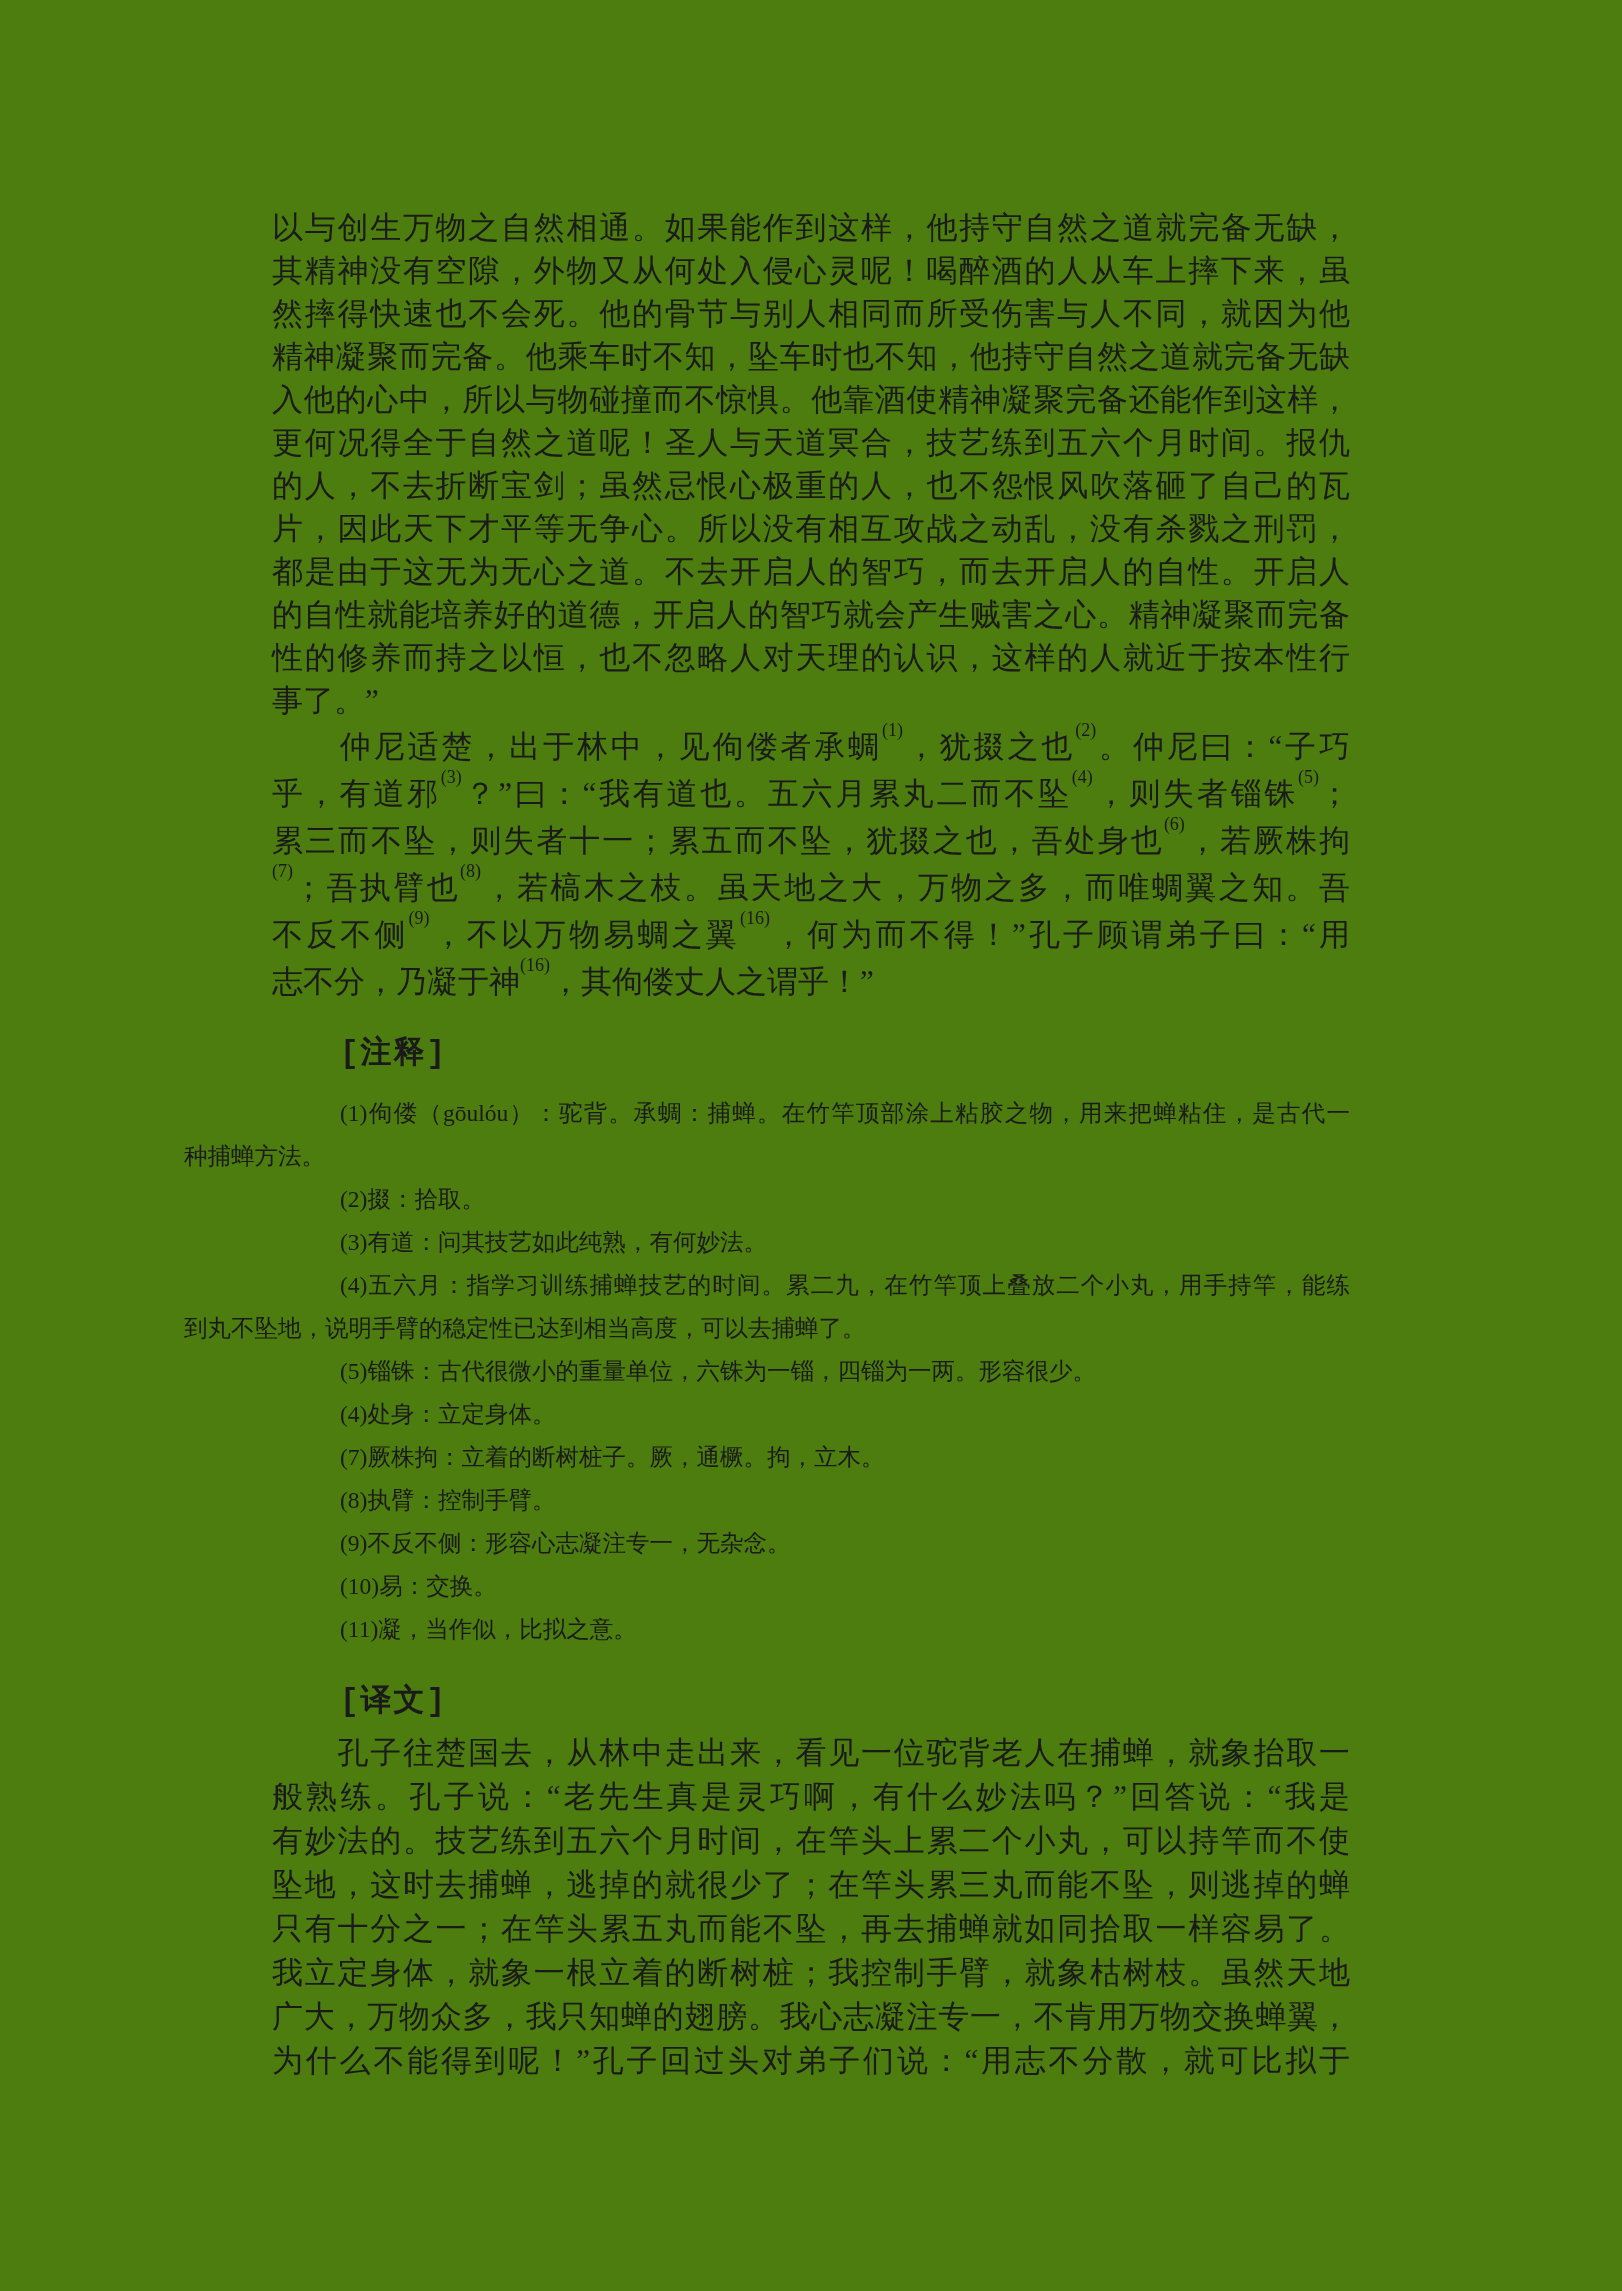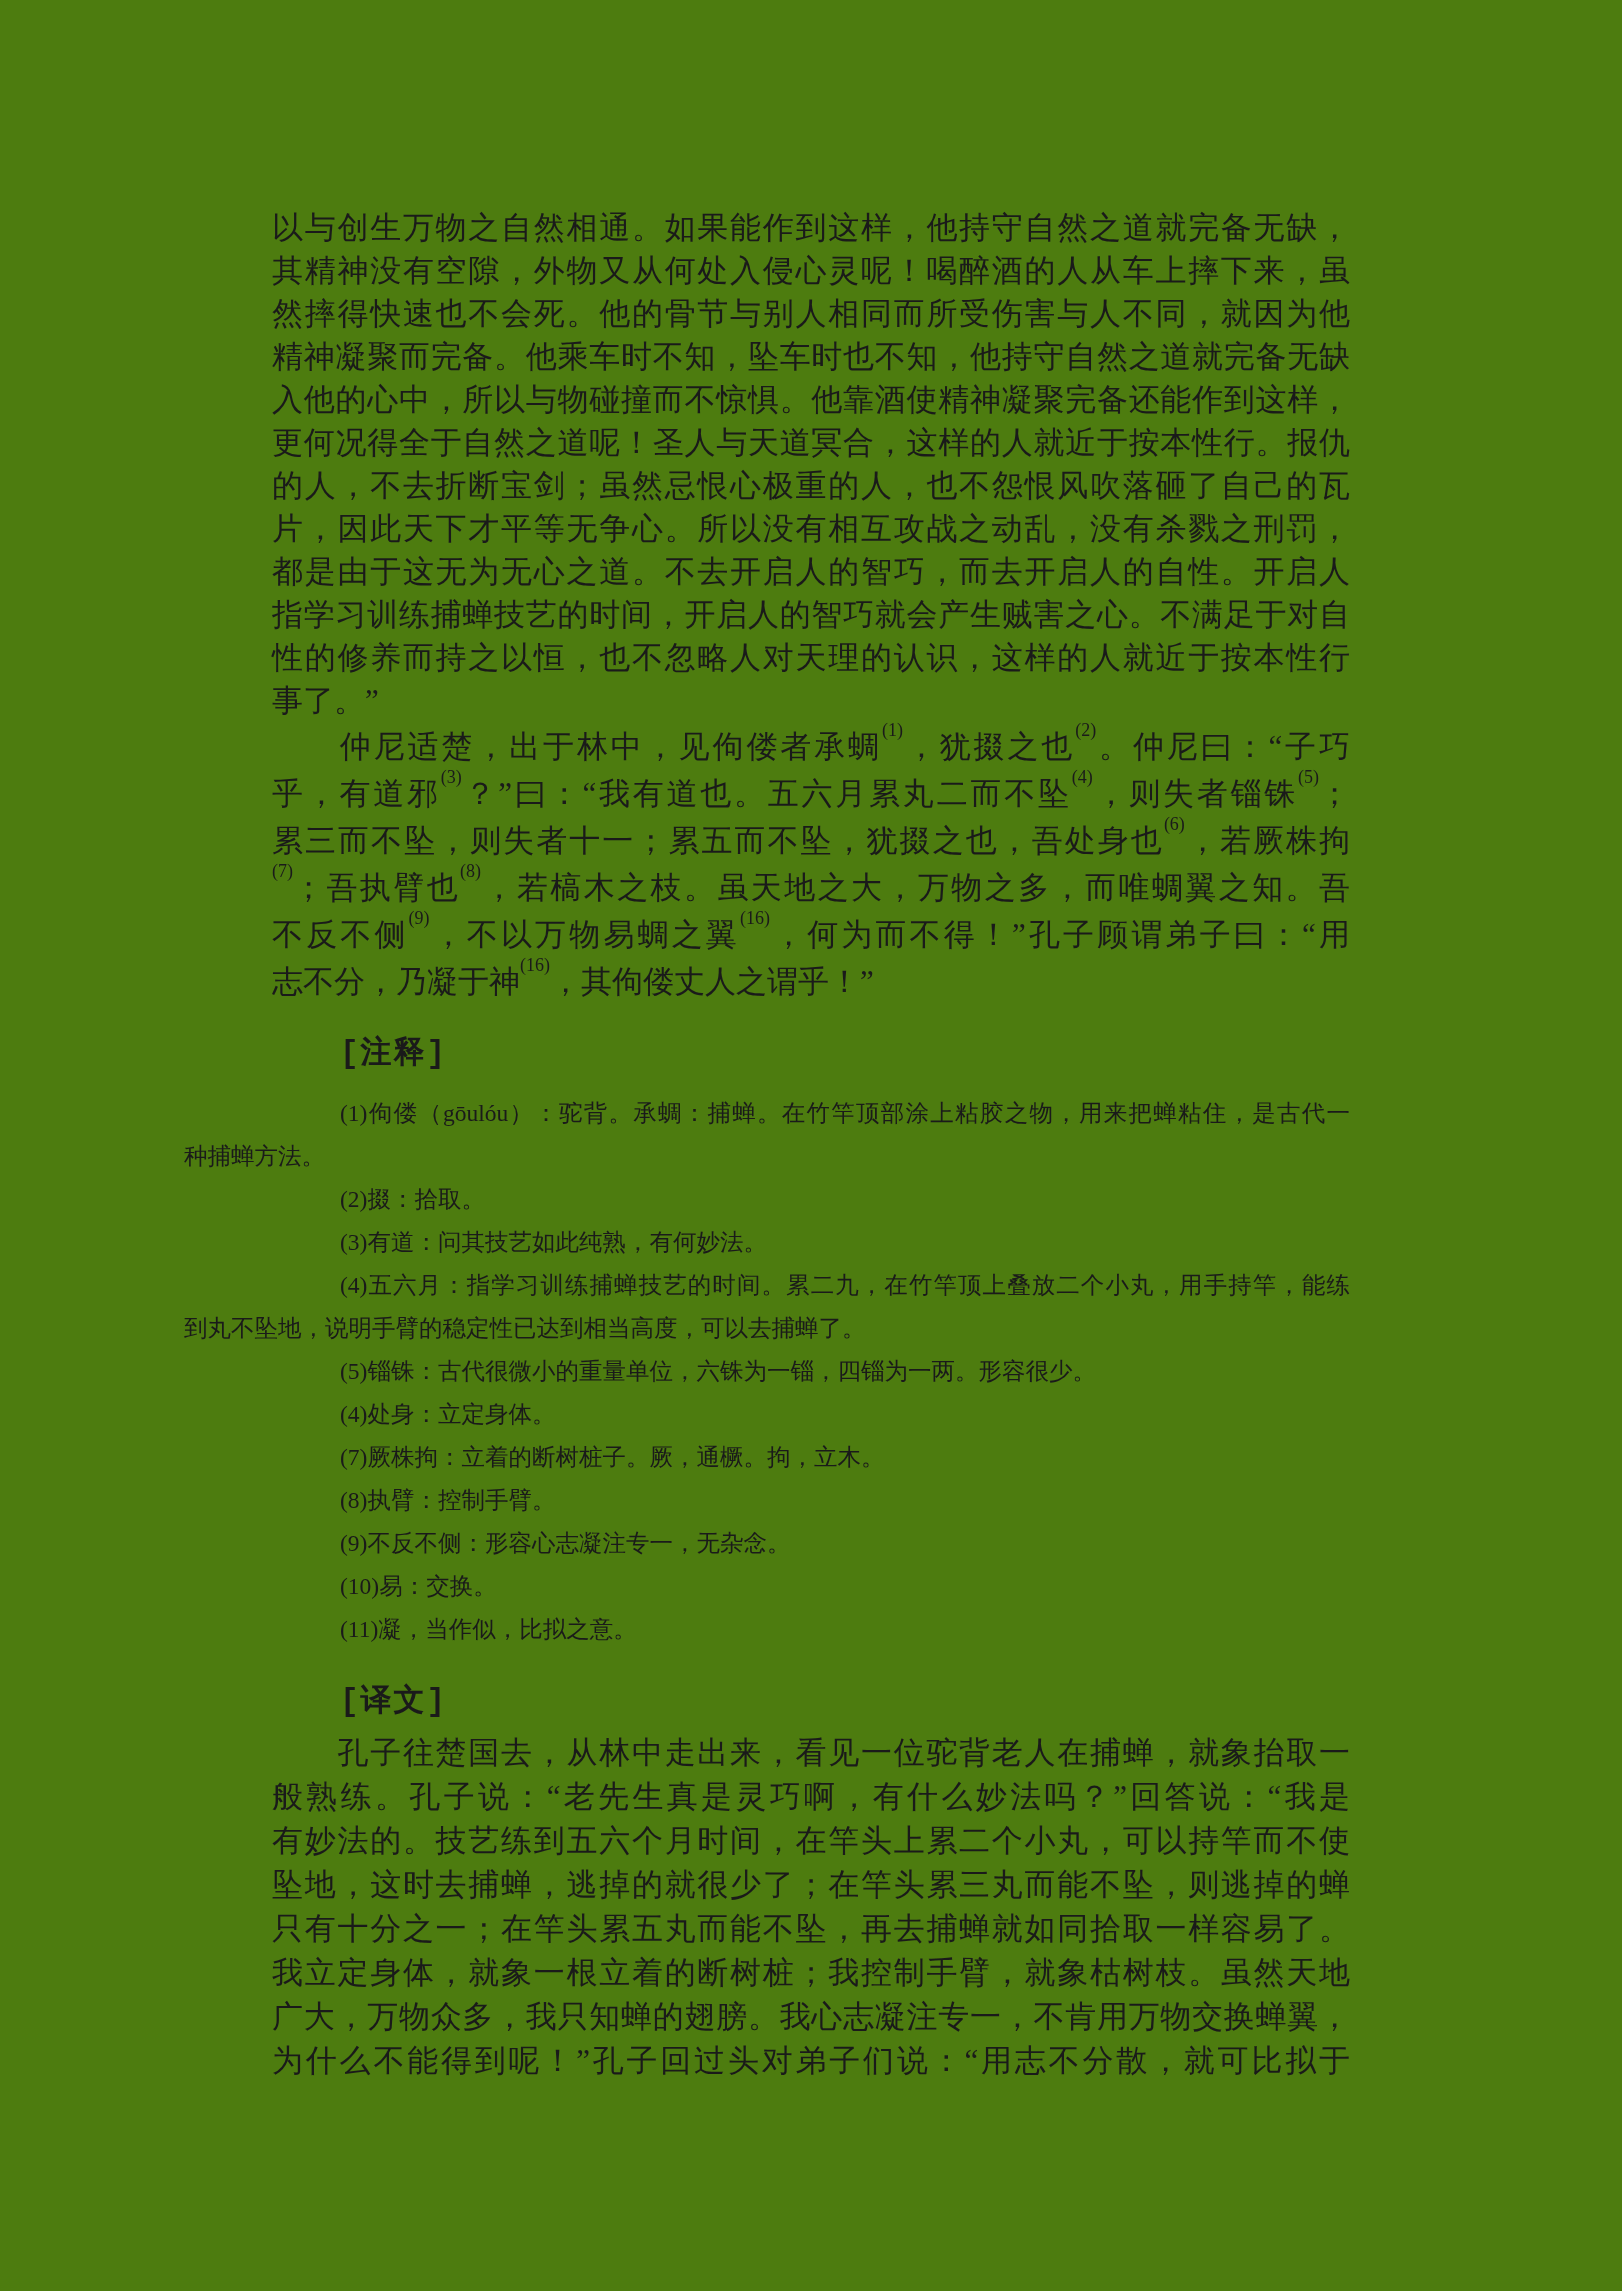--- a/index.html
+++ b/index.html
@@ -49,25 +49,25 @@
 <body>
 
 <div class="page">
 
   <div id="para1" class="abs">
       <div class="line fill">以与创生万物之自然相通。如果能作到这样，他持守自然之道就完备无缺，</div>
       <div class="line fill">其精神没有空隙，外物又从何处入侵心灵呢！喝醉酒的人从车上摔下来，虽</div>
       <div class="line fill">然摔得快速也不会死。他的骨节与别人相同而所受伤害与人不同，就因为他</div>
       <div class="line fill">精神凝聚而完备。他乘车时不知，坠车时也不知，他持守自然之道就完备无缺</div>
       <div class="line fill">入他的心中，所以与物碰撞而不惊惧。他靠酒使精神凝聚完备还能作到这样，</div>
-      <div class="line fill">更何况得全于自然之道呢！圣人与天道冥合，这样的人就近于按本性行。报仇</div>
+      <div class="line fill">更何况得全于自然之道呢！圣人与天道冥合，技艺练到五六个月时间。报仇</div>
       <div class="line fill">的人，不去折断宝剑；虽然忌恨心极重的人，也不怨恨风吹落砸了自己的瓦</div>
       <div class="line fill">片，因此天下才平等无争心。所以没有相互攻战之动乱，没有杀戮之刑罚，</div>
       <div class="line fill">都是由于这无为无心之道。不去开启人的智巧，而去开启人的自性。开启人</div>
-      <div class="line fill">指学习训练捕蝉技艺的时间，开启人的智巧就会产生贼害之心。不满足于对自</div>
+      <div class="line fill">的自性就能培养好的道德，开启人的智巧就会产生贼害之心。精神凝聚而完备</div>
       <div class="line fill">性的修养而持之以恒，也不忽略人对天理的认识，这样的人就近于按本性行</div>
       <div class="line">事了。”</div>
     </div>
 
   <div id="para2" class="abs">
       <div class="line fill">　　仲尼适楚，出于林中，见佝偻者承蜩<sup>(1)</sup>，犹掇之也<sup>(2)</sup>。仲尼曰：“子巧</div>
       <div class="line fill">乎，有道邪<sup>(3)</sup>？”曰：“我有道也。五六月累丸二而不坠<sup>(4)</sup>，则失者锱铢<sup>(5)</sup>；</div>
       <div class="line fill">累三而不坠，则失者十一；累五而不坠，犹掇之也，吾处身也<sup>(6)</sup>，若厥株拘</div>
       <div class="line fill"><sup>(7)</sup>；吾执臂也<sup>(8)</sup>，若槁木之枝。虽天地之大，万物之多，而唯蜩翼之知。吾</div>
       <div class="line fill">不反不侧<sup>(9)</sup>，不以万物易蜩之翼<sup>(16)</sup>，何为而不得！”孔子顾谓弟子曰：“用</div>

